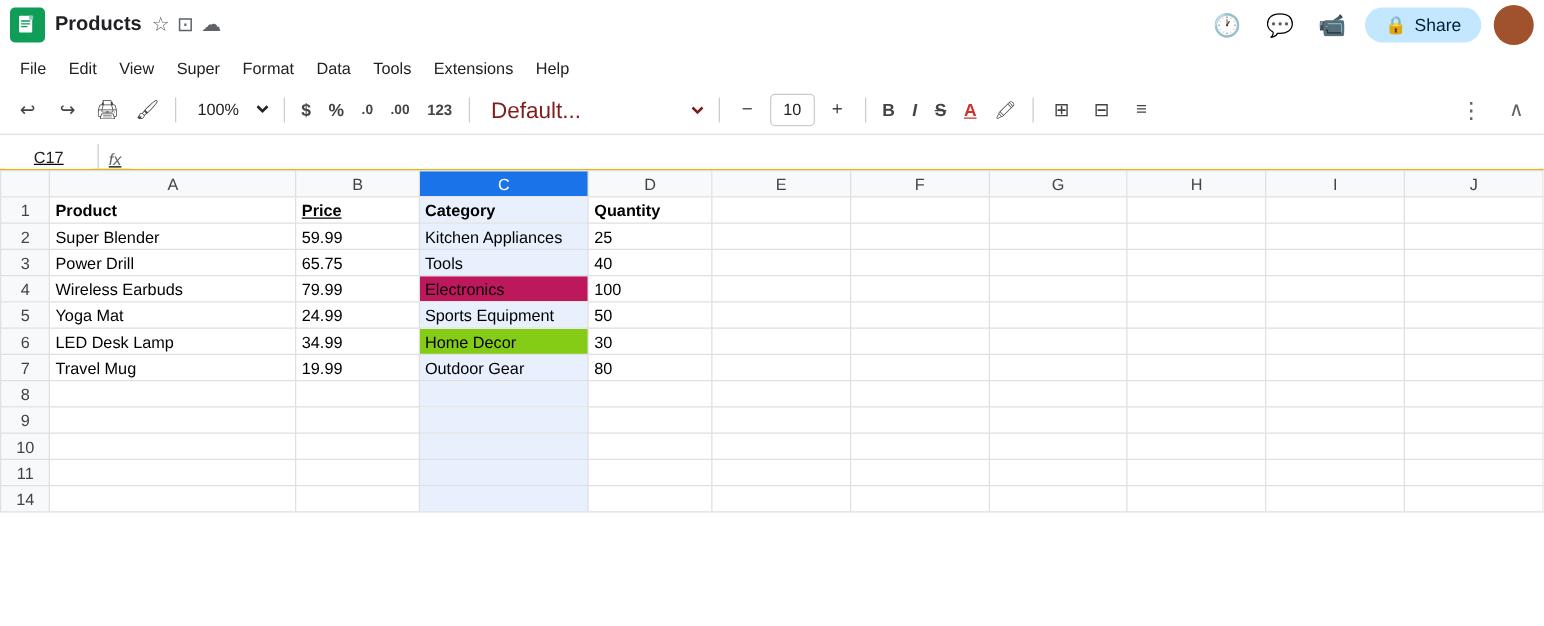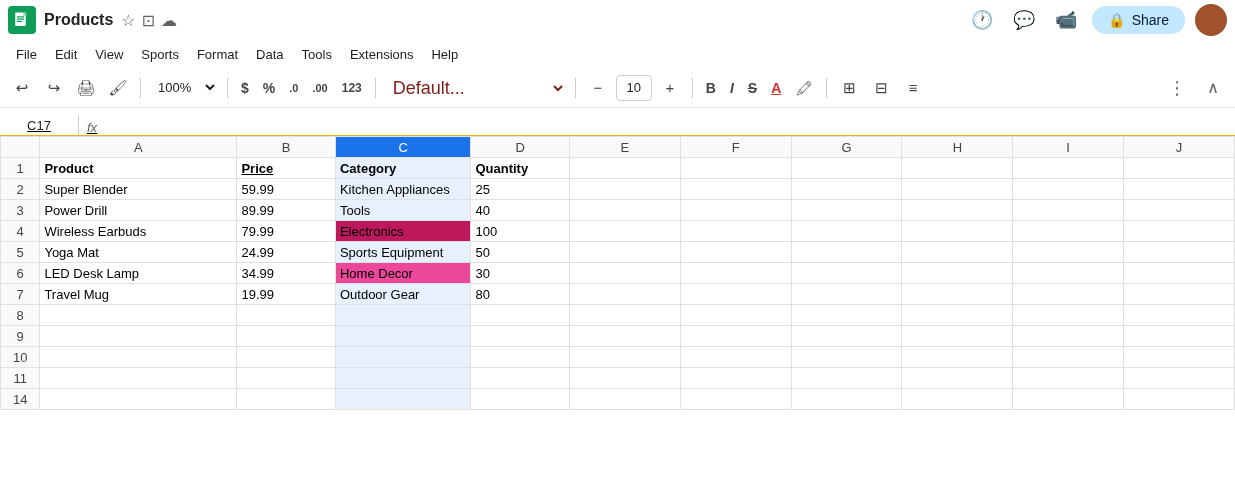--- a/index.html
+++ b/index.html
@@ -295,21 +295,21 @@
       <span>Share</span>
     </button>
     <div class="avatar"></div>
   </div>
 </div>
 
 <div class="menu-bar">
   <span class="menu-item">File</span>
   <span class="menu-item">Edit</span>
   <span class="menu-item">View</span>
-  <span class="menu-item">Sports</span>
+  <span class="menu-item">Super</span>
   <span class="menu-item">Format</span>
   <span class="menu-item">Data</span>
   <span class="menu-item">Tools</span>
   <span class="menu-item">Extensions</span>
   <span class="menu-item">Help</span>
 </div>
 
 <div class="toolbar">
   <button class="tb-btn" title="Undo">↩</button>
   <button class="tb-btn" title="Redo">↪</button>
@@ -415,21 +415,21 @@
             <td class="cell-text"></td>
             <td class="cell-text"></td>
             <td class="cell-text"></td>
             <td class="cell-text"></td>
             <td class="cell-text"></td>
             <td class="cell-text"></td>
           </tr>
           <tr class="row-hover">
             <td class="row-num">3</td>
             <td class="cell-text">Power Drill</td>
-            <td class="cell-num">89.99</td>
+            <td class="cell-num">65.75</td>
             <td class="cell-text" style="background: rgb(232, 240, 254);">Tools</td>
             <td class="cell-num">40</td>
             <td class="cell-text"></td>
             <td class="cell-text"></td>
             <td class="cell-text"></td>
             <td class="cell-text"></td>
             <td class="cell-text"></td>
             <td class="cell-text"></td>
           </tr>
           <tr class="row-hover">
@@ -455,21 +455,21 @@
             <td class="cell-text"></td>
             <td class="cell-text"></td>
             <td class="cell-text"></td>
             <td class="cell-text"></td>
             <td class="cell-text"></td>
           </tr>
           <tr class="row-hover">
             <td class="row-num">6</td>
             <td class="cell-text">LED Desk Lamp</td>
             <td class="cell-num">34.99</td>
-            <td class="cell-text" style="background: #ec4899;">Home Decor</td>
+            <td class="cell-text" style="background: #84cc16;">Home Decor</td>
             <td class="cell-num">30</td>
             <td class="cell-text"></td>
             <td class="cell-text"></td>
             <td class="cell-text"></td>
             <td class="cell-text"></td>
             <td class="cell-text"></td>
             <td class="cell-text"></td>
           </tr>
           <tr class="row-hover">
             <td class="row-num">7</td>

